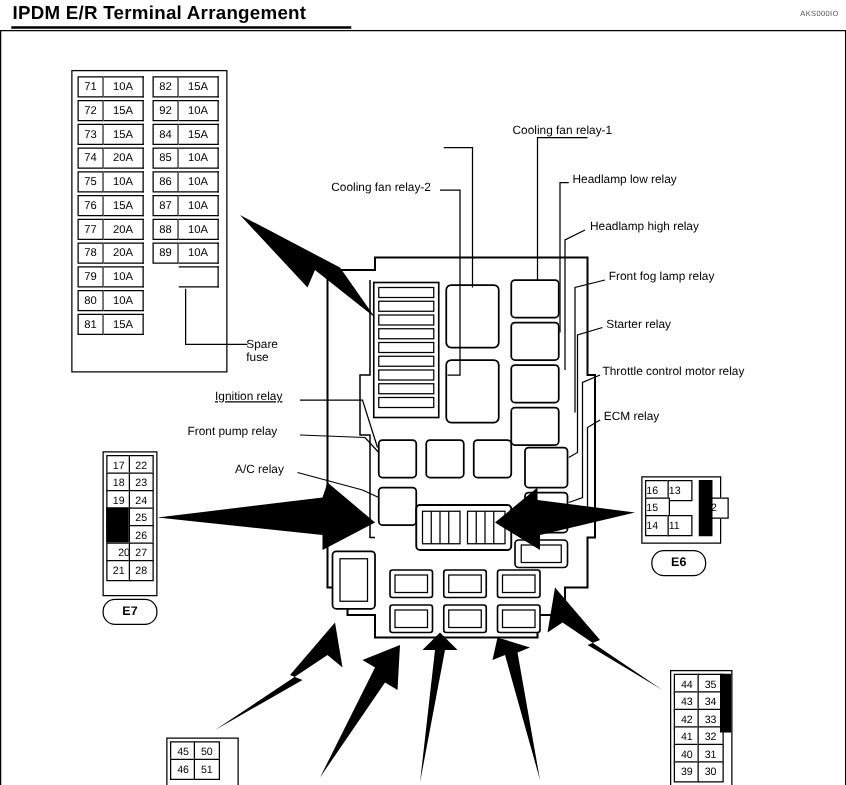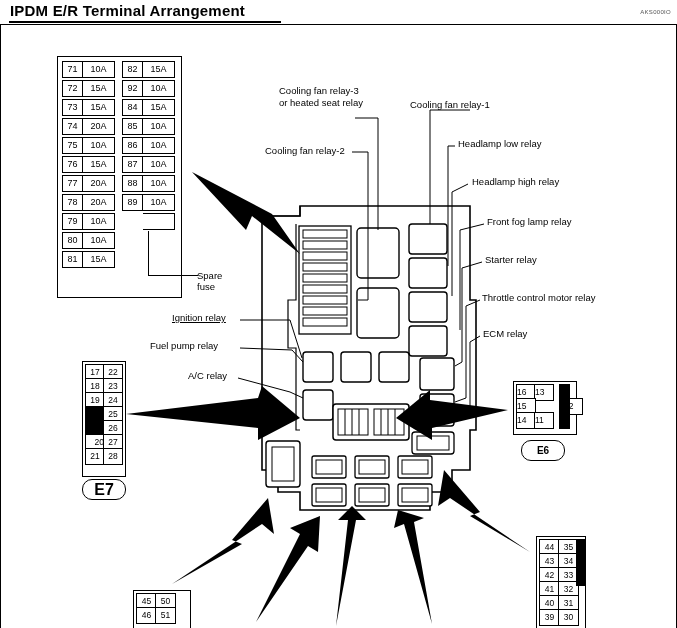--- a/index.html
+++ b/index.html
@@ -57,21 +57,21 @@
     border:1px solid #000;background:#fff;
   }
   .e7-cell{
     position:absolute;border:1px solid #000;width:18px;height:15px;
     font-size:8.5px;line-height:15px;text-align:center;background:#fff;
   }
   .e7-fill{background:#000;}
   .ovalE7{
     position:absolute;left:82px;top:479px;width:42px;height:19px;
     border:1.4px solid #000;border-radius:10px;
-    font-size:16px;font-weight:bold;line-height:19px;text-align:center;background:#fff;
+    font-size:10px;font-weight:bold;line-height:19px;text-align:center;background:#fff;
   }
 
   
   .e6box{
     position:absolute;left:513px;top:381px;width:62px;height:52px;
     border:1px solid #000;background:#fff;
   }
   .e6-cell{
     position:absolute;border:1px solid #000;width:18px;height:15px;
     font-size:8.5px;line-height:15px;text-align:left;background:#fff;
@@ -316,34 +316,30 @@
 
     <polygon points="530,552 450,498 438,506 444,470 480,512 470,516" fill="#000"></polygon>
 
     <polygon points="172,584 262,524 274,534 268,498 232,540 242,544" fill="#000"></polygon>
 
     <polygon points="256,622 300,534 290,528 320,516 318,552 308,546" fill="#000"></polygon>
     <polygon points="336,626 348,520 338,520 352,506 366,520 356,520" fill="#000"></polygon>
     <polygon points="432,624 404,524 394,528 398,510 424,518 414,522" fill="#000"></polygon>
   </svg>
 
-  <div class="lbl" style="left:279px;top:85px;">
-    <span>Cooling fan relay-3</span><br>
-    <span>or heated seat relay</span>
-  </div>
   <div class="lbl" style="left:410px;top:99px;">Cooling fan relay-1</div>
   <div class="lbl" style="left:265px;top:145px;">Cooling fan relay-2</div>
   <div class="lbl" style="left:458px;top:138px;">Headlamp low relay</div>
   <div class="lbl" style="left:472px;top:176px;">Headlamp high relay</div>
   <div class="lbl" style="left:487px;top:216px;">Front fog lamp relay</div>
   <div class="lbl" style="left:485px;top:254px;">Starter relay</div>
   <div class="lbl" style="left:482px;top:292px;">Throttle control motor relay</div>
   <div class="lbl" style="left:483px;top:328px;">ECM relay</div>
   <div class="lbl" style="left:172px;top:312px;text-decoration:underline;">Ignition relay</div>
-  <div class="lbl" style="left:150px;top:340px;">Fuel pump relay</div>
+  <div class="lbl" style="left:150px;top:340px;">Front pump relay</div>
   <div class="lbl" style="left:188px;top:370px;">A/C relay</div>
 
   <div class="e7box">
     <div class="e7-cell" style="left:2px;top:2px;">17</div>
     <div class="e7-cell" style="left:20px;top:2px;">22</div>
     <div class="e7-cell" style="left:2px;top:16px;">18</div>
     <div class="e7-cell" style="left:20px;top:16px;">23</div>
     <div class="e7-cell" style="left:2px;top:30px;">19</div>
     <div class="e7-cell" style="left:20px;top:30px;">24</div>
     <div class="e7-cell e7-fill" style="left:2px;top:44px;"></div>

